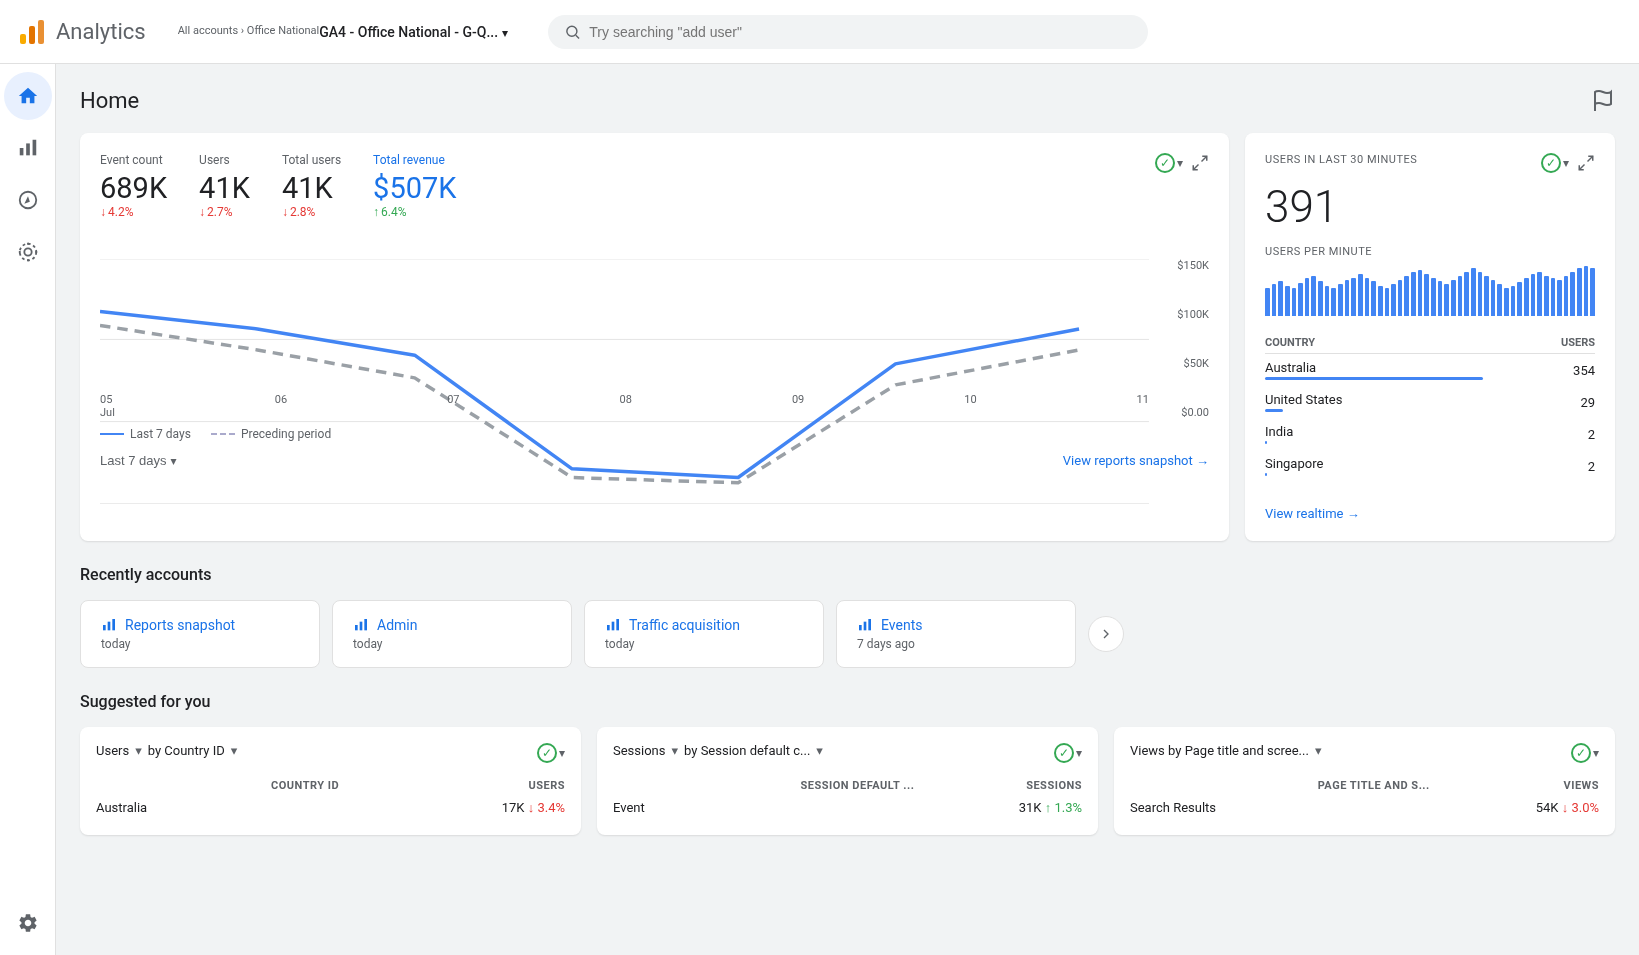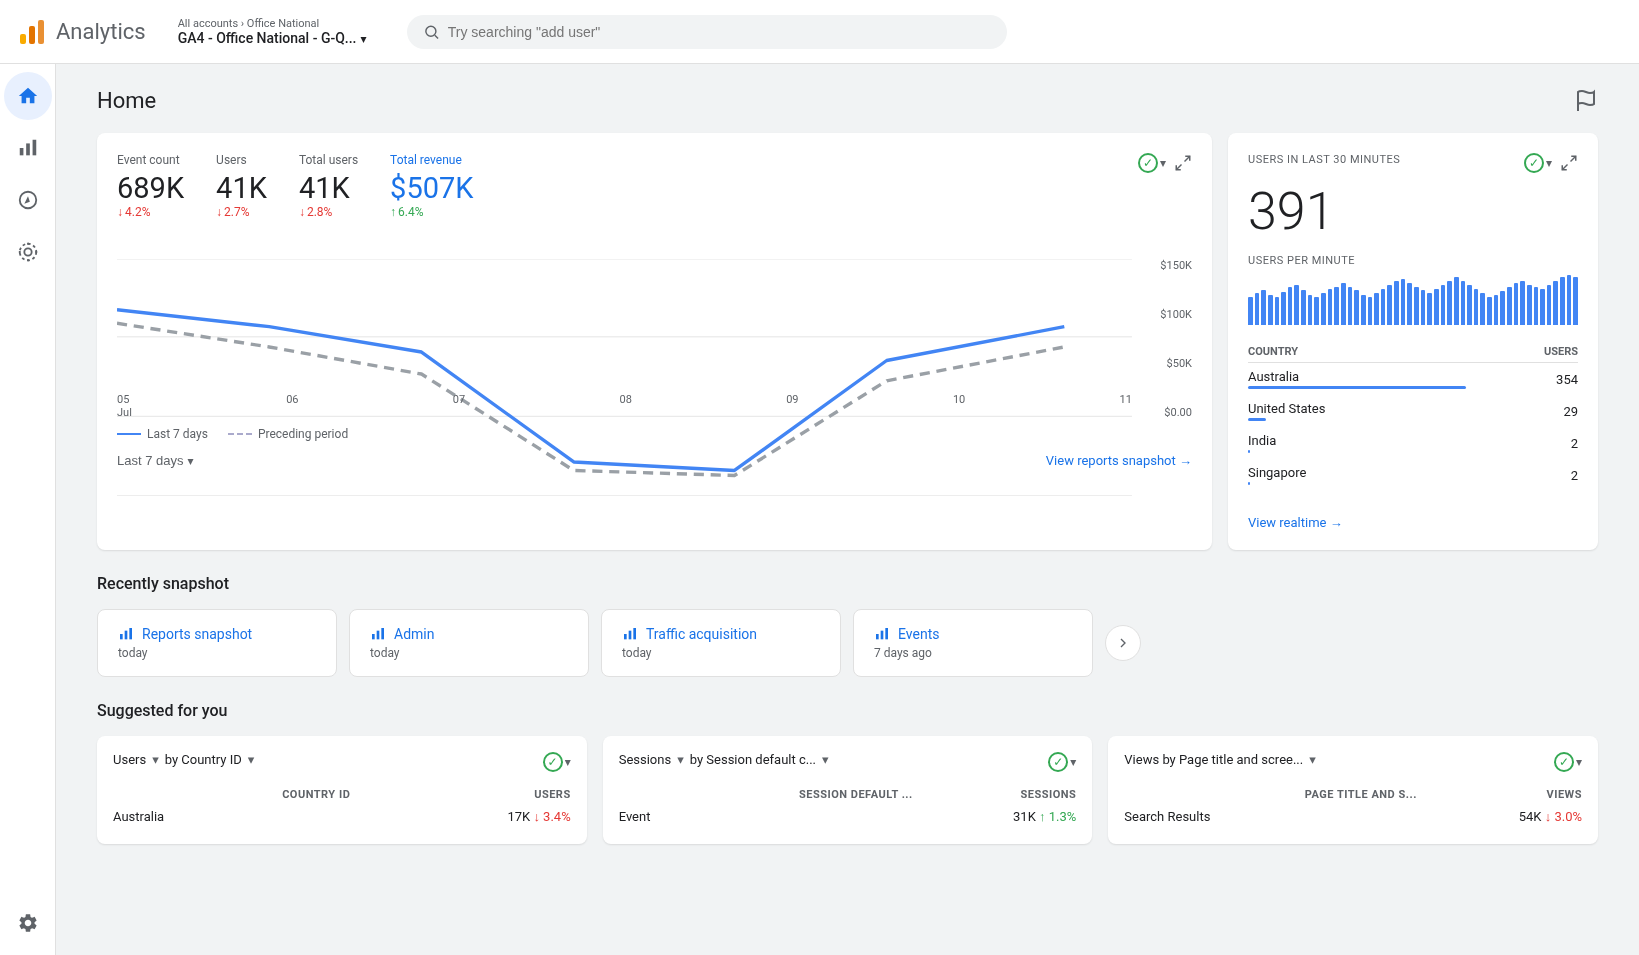--- a/index.html
+++ b/index.html
@@ -7,21 +7,21 @@
 
     
     .topbar {
       display: flex; align-items: center; background: #fff;
       height: 64px; padding: 0 16px; border-bottom: 1px solid #e0e0e0;
       position: fixed; top: 0; left: 0; right: 0; z-index: 100;
     }
     .topbar-logo { display: flex; align-items: center; gap: 8px; margin-right: 16px; }
     .logo-icon { width: 32px; height: 32px; }
     .topbar-title { font-size: 22px; color: #5f6368; font-weight: 400; }
-    .topbar-account { display: flex; flex-direction: column; margin: 0 16px; }
+    .topbar-account { display: flex; flex-direction: row; margin: 0 16px; }
     .topbar-account-path { font-size: 11px; color: #5f6368; }
     .topbar-account-name { font-size: 14px; color: #202124; font-weight: 500; display: flex; align-items: center; gap: 4px; cursor: pointer; }
     .topbar-search {
       flex: 1; max-width: 600px; margin: 0 24px;
       background: #f1f3f4; border-radius: 24px; display: flex; align-items: center;
       padding: 8px 16px; gap: 8px;
     }
     .topbar-search input {
       border: none; background: transparent; outline: none; font-size: 14px; color: #202124; width: 100%;
     }
@@ -36,21 +36,21 @@
     .sidebar-item {
       width: 48px; height: 48px; display: flex; align-items: center; justify-content: center;
       border-radius: 50%; cursor: pointer; color: #5f6368;
     }
     .sidebar-item.active { background: #e8f0fe; color: #1a73e8; }
     .sidebar-item svg { width: 22px; height: 22px; }
     .sidebar-bottom { margin-top: auto; }
 
     
     .main {
-      margin-top: 64px; margin-left: 56px; padding: 24px 41px;
+      margin-top: 64px; margin-left: 56px; padding: 24px 24px;
       min-height: calc(100vh - 64px);
     }
 
     .page-header {
       display: flex; align-items: center; justify-content: space-between;
       margin-bottom: 20px;
     }
     .page-title { font-size: 22px; font-weight: 400; color: #202124; }
 
     
@@ -97,21 +97,21 @@
     .legend-solid { background: #4285f4; }
     .chart-footer { display: flex; justify-content: space-between; align-items: center; margin-top: 12px; }
     .date-range-btn {
       font-size: 13px; color: #5f6368; background: none; border: none; cursor: pointer;
       display: flex; align-items: center; gap: 4px;
     }
     .view-link { color: #1a73e8; font-size: 13px; cursor: pointer; display: flex; align-items: center; gap: 4px; text-decoration: none; }
 
     
     .realtime-title { font-size: 11px; color: #5f6368; text-transform: uppercase; letter-spacing: 0.5px; margin-bottom: 4px; }
-    .realtime-count { font-size: 52px; font-weight: 300; color: #202124; margin-bottom: 12px; }
+    .realtime-count { font-size: 44px; font-weight: 300; color: #202124; margin-bottom: 12px; }
     .users-per-minute { font-size: 11px; color: #5f6368; text-transform: uppercase; letter-spacing: 0.5px; margin-bottom: 8px; }
     .bar-chart { display: flex; align-items: flex-end; gap: 2px; height: 50px; margin-bottom: 16px; }
     .bar { background: #4285f4; border-radius: 1px 1px 0 0; flex: 1; }
     .country-table { width: 100%; border-collapse: collapse; }
     .country-table th { font-size: 11px; color: #5f6368; text-align: left; padding: 4px 0; border-bottom: 1px solid #e0e0e0; }
     .country-table th:last-child { text-align: right; }
     .country-table td { font-size: 13px; padding: 6px 0; color: #202124; position: relative; }
     .country-table td:last-child { text-align: right; }
     .country-bar-fill { height: 3px; background: #4285f4; margin-top: 2px; border-radius: 2px; }
 
@@ -466,21 +466,21 @@
 
       <div style="text-align:right; margin-top:24px;">
         <a class="view-link">
           <span>View realtime →</span>
         </a>
       </div>
     </div>
   </div>
 
   <div style="margin-bottom:24px;">
-    <h2 class="section-title">Recently snapshot</h2>
+    <h2 class="section-title">Recently accounts</h2>
     <div class="recent-grid" id="recent-grid">
         <div class="recent-card">
       <div class="recent-card-title">
         <svg width="16" height="16" viewBox="0 0 24 24" fill="#1a73e8">
           <rect x="3" y="12" width="4" height="8"></rect>
               <rect x="10" y="7" width="4" height="13"></rect>
               <rect x="17" y="3" width="4" height="17"></rect>
         </svg>
         <span>Reports snapshot</span>
       </div>

